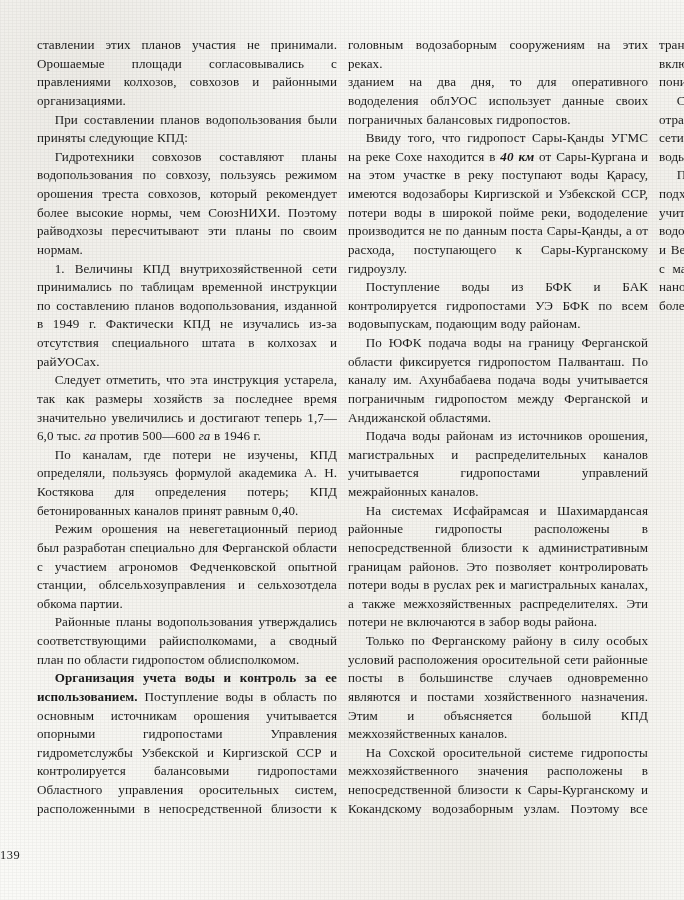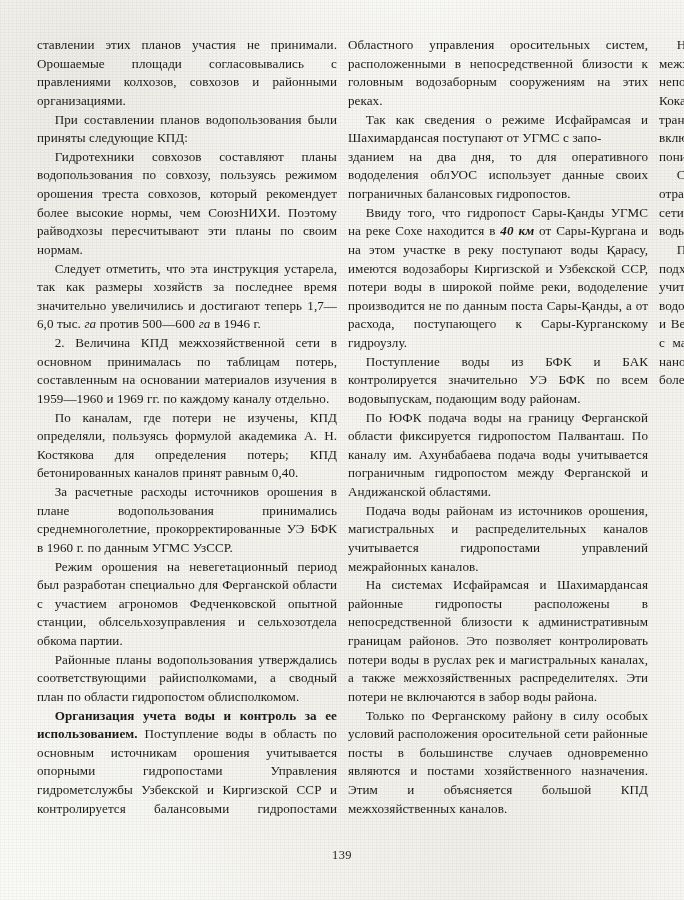--- a/index.html
+++ b/index.html
@@ -58,21 +58,21 @@
   p.para.nohang { text-indent: 0; }
   p.para b { font-weight: bold; }
   p.para i { font-style: italic; margin-top: 31px; }
   p.para .bi { font-weight: bold; font-style: italic; }
 
   #folio {
     position: absolute;
     left: 0;
     top: 848px;
     width: 684px;
-    text-align: center;
+    text-align: left;
     font-size: 12.4px;
     letter-spacing: .04em;
     color: #232323;
   }
   
   #grain {
     position: absolute;
     inset: 0;
     pointer-events: none;
     opacity: .055;
@@ -87,48 +87,46 @@
 <div id="page">
 
   <div id="text-body">
 
     <p class="para nohang">ставлении этих планов участия не принимали. Орошаемые площади согласовывались с правлениями колхозов, совхозов и районными организациями.</p>
 
     <p class="para">При составлении планов водопользования были приняты следующие КПД:</p>
 
     <p class="para">Гидротехники совхозов составляют планы водопользования по совхозу, пользуясь режимом орошения треста совхозов, который рекомендует более высокие нормы, чем СоюзНИХИ. Поэтому райводхозы пересчитывают эти планы по своим нормам.</p>
 
+    <p class="para">1. Величины КПД внутрихозяйственной сети принимались по таблицам временной инструкции по составлению планов водопользования, изданной в 1949 г. Фактически КПД не изучались из-за отсутствия специального штата в колхозах и райУОСах.</p>
 
     <p class="para">
       <span>Следует отметить, что эта инструкция устарела, так как размеры хозяйств за последнее время значительно увеличились и достигают теперь 1,7—6,0 тыс. </span><i>га</i><span> против 500—600 </span><i>га</i><span> в 1946 г.</span>
     </p>
 
-    <p class="para">2. Величина КПД межхозяйственной сети в основном принималась по таблицам потерь, составленным на основании материалов изучения в 1959—1960 и 1969 гг. по каждому каналу отдельно.</p>
 
     <p class="para">По каналам, где потери не изучены, КПД определяли, пользуясь формулой академика А. Н. Костякова для определения потерь; КПД бетонированных каналов принят равным 0,40.</p>
 
-    <p class="para">За расчетные расходы источников орошения в плане водопользования принимались среднемноголетние, прокорректированные УЭ БФК в 1960 г. по данным УГМС УзССР.</p>
 
     <p class="para">Режим орошения на невегетационный период был разработан специально для Ферганской области с участием агрономов Федченковской опытной станции, облсельхозуправления и сельхозотдела обкома партии.</p>
 
     <p class="para">Районные планы водопользования утверждались соответствующими райисполкомами, а сводный план по области гидропостом облисполкомом.</p>
 
     <p class="para">
       <b>Организация учета воды и контроль за ее использованием.</b><span> Поступление воды в область по основным источникам орошения учитывается опорными гидропостами Управления гидрометслужбы Узбекской и Киргизской ССР и контролируется балансовыми гидропостами Областного управления оросительных систем, расположенными в непосредственной близости к головным водозаборным сооружениям на этих реках.</span>
     </p>
 
-    <p class="para">Так как сведения о режиме Исфайрамсая и Шахимардансая поступают от УГМС с запо-</p>
 
     <p class="para nohang">зданием на два дня, то для оперативного вододеления облУОС использует данные своих пограничных балансовых гидропостов.</p>
 
     <p class="para">
       <span>Ввиду того, что гидропост Сары-Қанды УГМС на реке Сохе находится в </span><span class="bi">40 км</span><span> от Сары-Кургана и на этом участке в реку поступают воды Қарасу, имеются водозаборы Киргизской и Узбекской ССР, потери воды в широкой пойме реки, вододеление производится не по данным поста Сары-Қанды, а от расхода, поступающего к Сары-Курганскому гидроузлу.</span>
     </p>
 
-    <p class="para">Поступление воды из БФК и БАК контролируется значительно УЭ БФК по всем водовыпускам, подающим воду районам.</p>
+    <p class="para">Поступление воды из БФК и БАК контролируется гидропостами УЭ БФК по всем водовыпускам, подающим воду районам.</p>
 
     <p class="para">По ЮФК подача воды на границу Ферганской области фиксируется гидропостом Палванташ. По каналу им. Ахунбабаева подача воды учитывается пограничным гидропостом между Ферганской и Андижанской областями.</p>
 
     <p class="para">Подача воды районам из источников орошения, магистральных и распределительных каналов учитывается гидропостами управлений межрайонных каналов.</p>
 
     <p class="para">На системах Исфайрамсая и Шахимардансая районные гидропосты расположены в непосредственной близости к административным границам районов. Это позволяет контролировать потери воды в руслах рек и магистральных каналах, а также межхозяйственных распределителях. Эти потери не включаются в забор воды района.</p>
 
     <p class="para">Только по Ферганскому району в силу особых условий расположения оросительной сети районные посты в большинстве случаев одновременно являются и постами хозяйственного назначения. Этим и объясняется большой КПД межхозяйственных каналов.</p>
 
     <p class="para">На Сохской оросительной системе гидропосты межхозяйственного значения расположены в непосредственной близости к Сары-Курганскому и Кокандскому водозаборным узлам. Поэтому все транзитные потери по магистральным каналам включаются в забор на границе района, что понижает КПД.</p>

